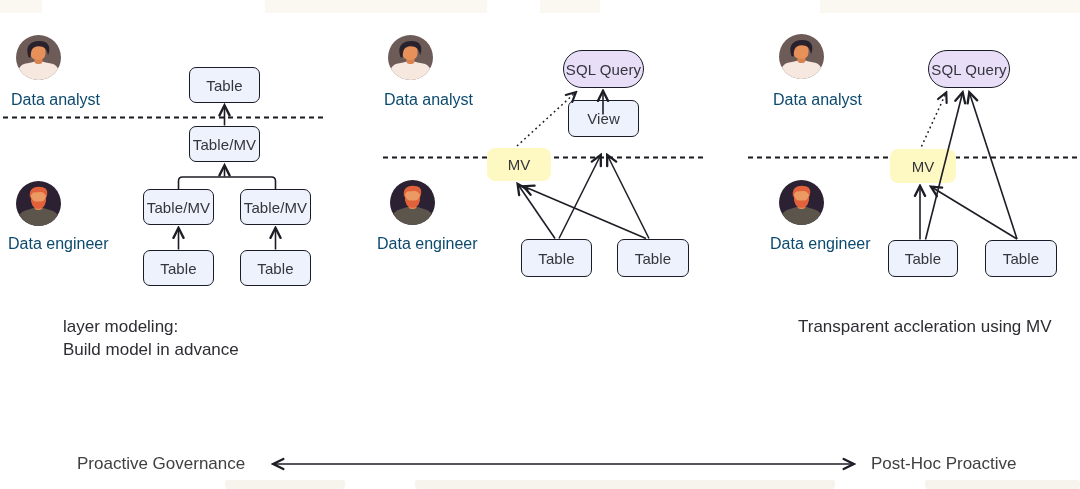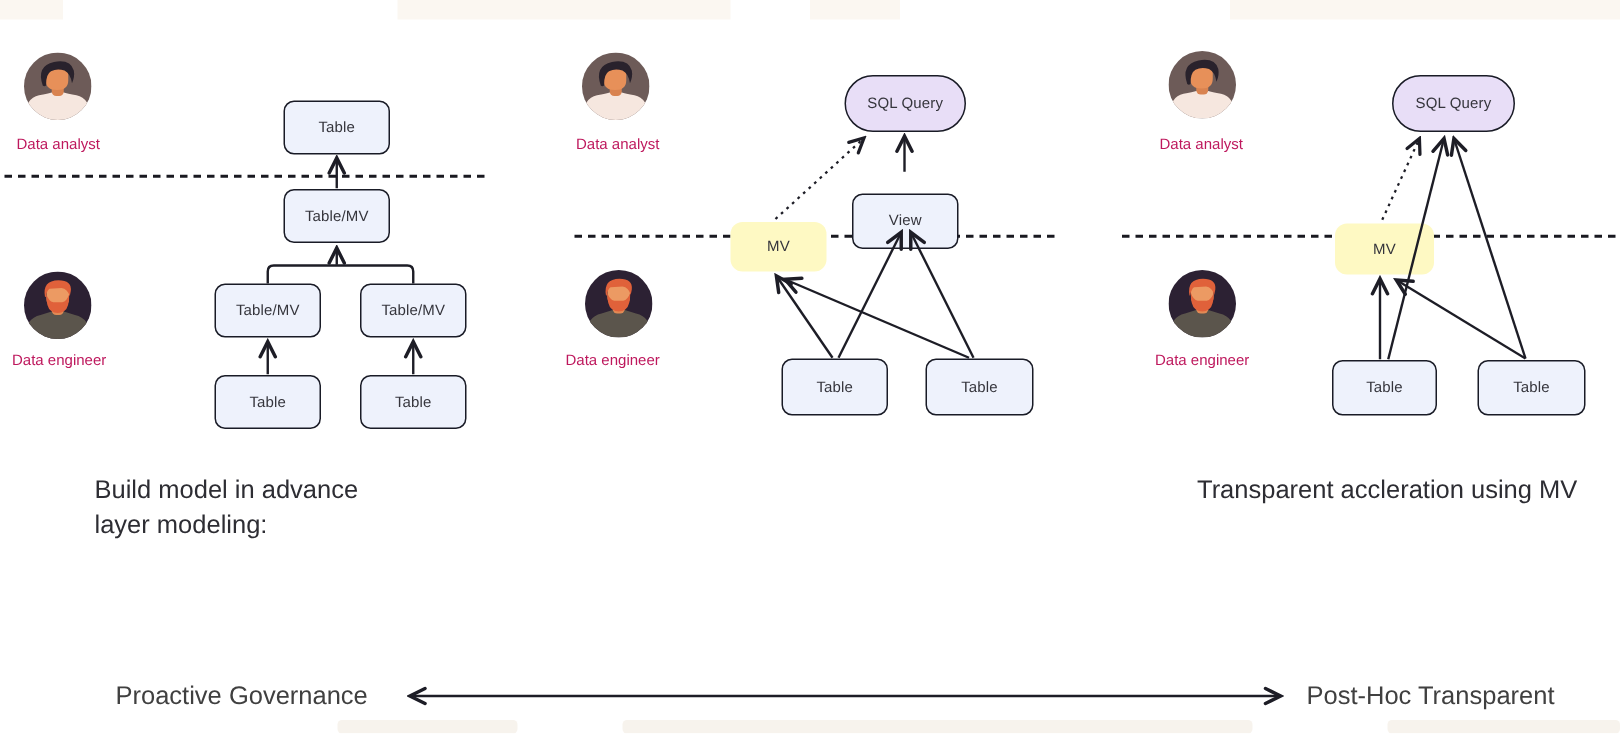--- a/index.html
+++ b/index.html
@@ -8,26 +8,26 @@
     font-family:"Liberation Sans", sans-serif;overflow:hidden;
   }
   .layer{position:absolute;left:0;top:0;width:1080px;height:489px;pointer-events:none;}
   .bg{z-index:1}
   .fg{z-index:4}
   .faint-strip{position:absolute;top:0;height:13px;background:#fbf7f1;z-index:0;}
   .faint-bottom{position:absolute;height:9px;background:rgba(208,186,156,0.18);border-radius:3px;z-index:0;}
   .node{
     position:absolute;z-index:3;display:flex;align-items:center;justify-content:center;
     background:#eef2fc;border:1.7px solid #191b26;border-radius:7px;
-    font-size:10px;color:#35353c;box-sizing:border-box;letter-spacing:.1px;
+    font-size:15px;color:#35353c;box-sizing:border-box;letter-spacing:.1px;
   }
   .node.soft{border:none;background:#fef9c3;border-radius:8px;}
   .node.pill{border-radius:19px;background:#e8def7;}
   .avatar{position:absolute;width:45px;height:45px;z-index:3;}
-  .role-label{position:absolute;z-index:3;font-size:10px;color:#be185d;white-space:nowrap;}
+  .role-label{position:absolute;z-index:3;font-size:16px;color:#0c4a6e;white-space:nowrap;}
   .caption{position:absolute;z-index:3;font-size:17px;line-height:23px;color:#2d2d33;white-space:nowrap;}
   .gov-label{position:absolute;z-index:3;font-size:17px;color:#404040;white-space:nowrap;}
   .stroke{stroke:#1d1d26;stroke-width:1.6;fill:none;}
   .dotted{stroke-dasharray:1.8 3.2;stroke-width:1.5;}
   .dash{stroke:#191920;stroke-width:1.9;stroke-dasharray:5 4;fill:none;}
 </style>
 </head>
 <body>
 
 <div class="canvas">
@@ -120,21 +120,21 @@
   <div class="role-label" style="left:770px;top:235px">Data engineer</div>
 
   <div class="node" style="left:189px;top:67px;width:71px;height:36px">Table</div>
   <div class="node" style="left:189px;top:126px;width:71px;height:36px">Table/MV</div>
   <div class="node" style="left:143px;top:189px;width:71px;height:36px">Table/MV</div>
   <div class="node" style="left:240px;top:189px;width:71px;height:36px">Table/MV</div>
   <div class="node" style="left:143px;top:250px;width:71px;height:36px">Table</div>
   <div class="node" style="left:240px;top:250px;width:71px;height:36px">Table</div>
 
   <div class="node pill" style="left:563px;top:50px;width:81px;height:38px">SQL Query</div>
-  <div class="node" style="left:568px;top:129px;width:71px;height:37px">View</div>
+  <div class="node" style="left:568px;top:100px;width:71px;height:37px">View</div>
   <div class="node soft" style="left:487px;top:148px;width:64px;height:33px">MV</div>
   <div class="node" style="left:521px;top:239px;width:71px;height:38px">Table</div>
   <div class="node" style="left:617px;top:239px;width:72px;height:38px">Table</div>
 
   <div class="node pill" style="left:928px;top:50px;width:82px;height:38px">SQL Query</div>
   <div class="node soft" style="left:890px;top:149px;width:66px;height:34px">MV</div>
   <div class="node" style="left:888px;top:240px;width:70px;height:37px">Table</div>
   <div class="node" style="left:985px;top:240px;width:72px;height:37px">Table</div>
 
   <svg class="layer fg">
@@ -160,27 +160,27 @@
     <line class="stroke dotted" x1="921.5" y1="146.5" x2="946" y2="93" marker-end="url(#ah)"></line>
     <line class="stroke" x1="920" y1="239.5" x2="920" y2="186.5" marker-end="url(#ah)"></line>
     <line class="stroke" x1="1017" y1="239" x2="931.5" y2="187" marker-end="url(#ah)"></line>
     <line class="stroke" x1="925.5" y1="239.5" x2="962.5" y2="93" marker-end="url(#ah)"></line>
     <line class="stroke" x1="1017" y1="239" x2="969.5" y2="93" marker-end="url(#ah)"></line>
 
     <line class="stroke" x1="274" y1="464" x2="853" y2="464" marker-start="url(#ah)" marker-end="url(#ah)"></line>
   </svg>
 
   <div class="caption" style="left:63px;top:315px">
+    <div>layer modeling:</div>
     <div>Build model in advance</div>
-    <div>layer modeling:</div>
   </div>
   <div class="caption" style="left:798px;top:315px">
     <div>Transparent accleration using MV</div>
   </div>
 
   <div class="gov-label" style="left:77px;top:454px">Proactive Governance</div>
-  <div class="gov-label" style="left:871px;top:454px">Post-Hoc Transparent</div>
+  <div class="gov-label" style="left:871px;top:454px">Post-Hoc Proactive</div>
 
   <div class="faint-bottom" style="left:225px;top:480px;width:120px"></div>
   <div class="faint-bottom" style="left:415px;top:480px;width:420px"></div>
   <div class="faint-bottom" style="left:925px;top:480px;width:155px"></div>
 
 </div>
 
 </body></html>

